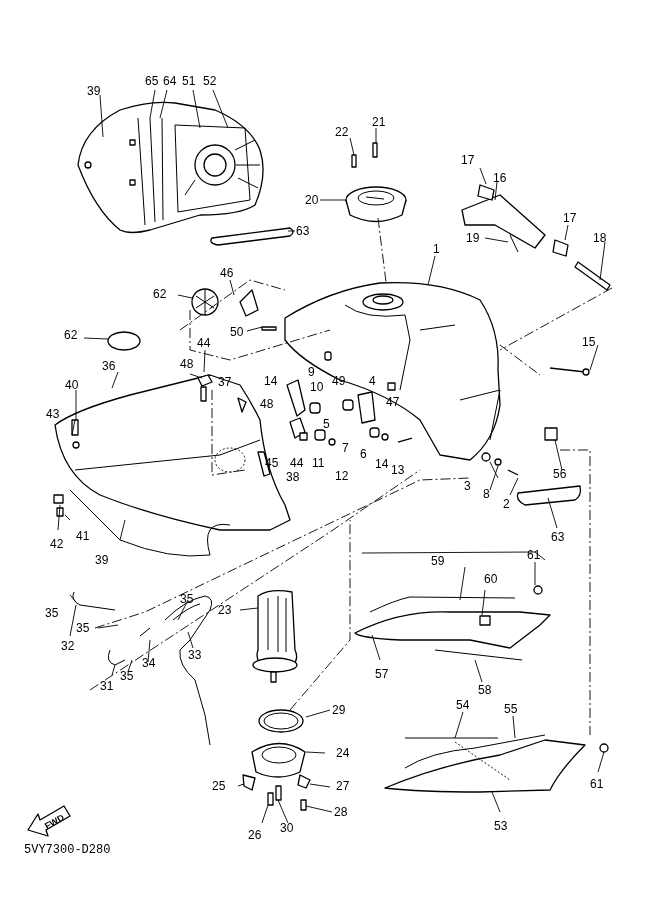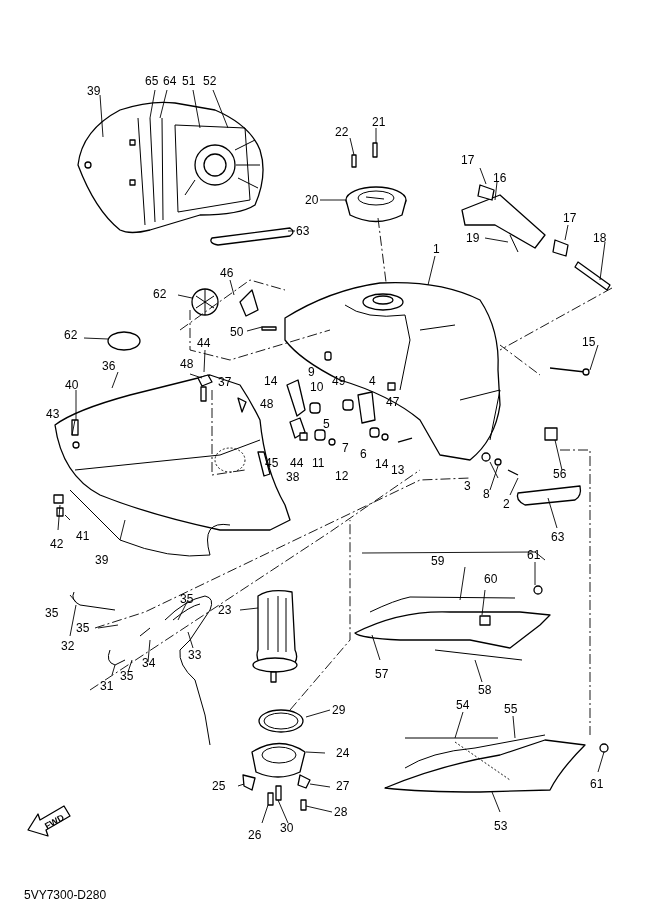--- a/index.html
+++ b/index.html
@@ -5,22 +5,22 @@
   html, body { margin: 0; padding: 0; background: #ffffff; }
   body { width: 661px; height: 913px; position: relative; overflow: hidden;
          font-family: "Liberation Sans", sans-serif; }
   #diagram { position: absolute; left: 0; top: 0; width: 661px; height: 913px; }
   .part { fill: #ffffff; stroke: #000; stroke-width: 1.3; stroke-linejoin: round; }
   .part-thin { fill: none; stroke: #000; stroke-width: 1; }
   .leader { fill: none; stroke: #000; stroke-width: 0.9; }
   .dash { fill: none; stroke: #000; stroke-width: 0.9; stroke-dasharray: 10 3 2 3; }
   .dot { fill: none; stroke: #000; stroke-width: 0.9; stroke-dasharray: 2 2; }
   .callout { font-family: "Liberation Sans", sans-serif; font-size: 12px; fill: #000; }
-  .footer { position: absolute; left: 24px; top: 888px; font-size: 12px; color: #000;
-            font-family: Liberation Sans, sans-serif; }
+  .footer { position: absolute; left: 24px; top: 843px; font-size: 12px; color: #000;
+            font-family: Liberation Mono, monospace; }
   .fwd { position: absolute; left: 24px; top: 800px; width: 50px; height: 38px; }
 </style>
 </head>
 <body>
 
 <svg id="diagram" viewBox="0 0 661 913" xmlns="http://www.w3.org/2000/svg">
 
   <g>
     <path class="part" d="M78,165 Q82,130 120,110 Q150,100 175,103 L215,110 Q250,125 260,150 Q268,175 255,205 Q240,215 200,215 L150,230 Q130,235 120,230 Q95,210 78,165 Z"></path>
     <path class="part-thin" d="M138,118 L145,225"></path>

